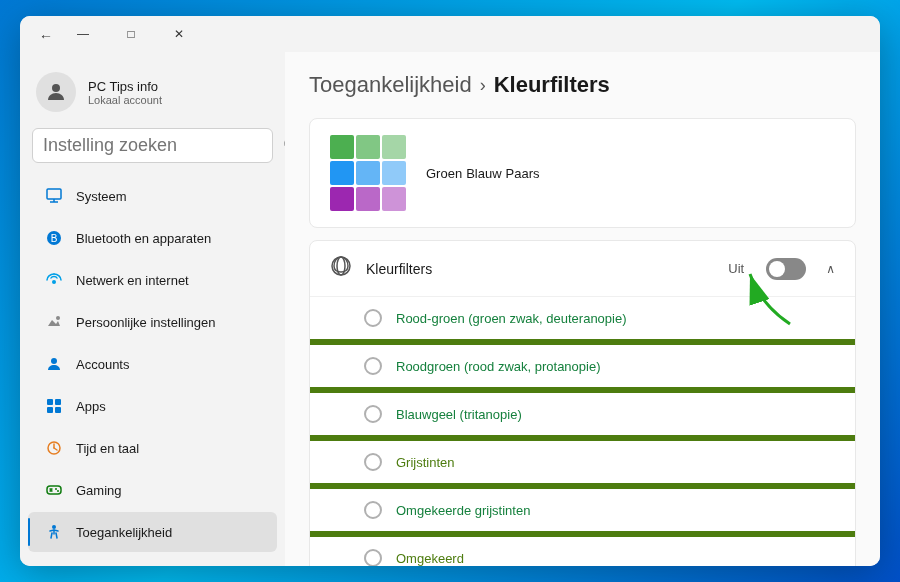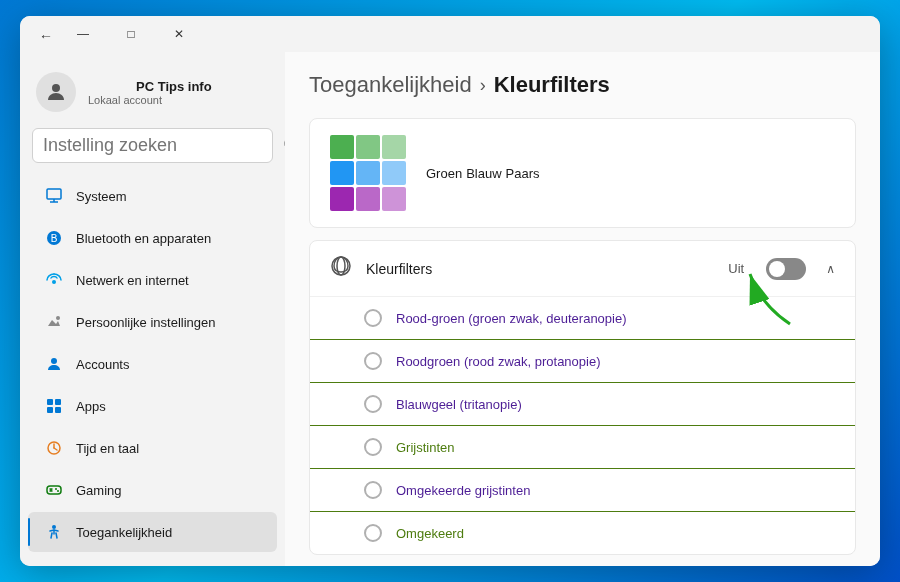--- a/index.html
+++ b/index.html
@@ -91,23 +91,22 @@
       display: flex;
       align-items: center;
       justify-content: center;
       font-size: 20px;
       color: #555;
       flex-shrink: 0;
     }
     .user-info {}
     .user-name {
       font-size: 13px;
-      font-weight: 700;
+      font-weight: 400;
       color: #1a1a1a;
-      margin-left: 48px;
     }
     .user-type {
       font-size: 11px;
       color: #666;
     }
     .search-box {
       margin: 0 12px 12px 12px;
       display: flex;
       align-items: center;
       background: white;
@@ -271,36 +270,36 @@
       margin-left: 6px;
     }
     .option-list {
       border-top: 1px solid #f0f0f0;
     }
     .option-item {
       display: flex;
       align-items: center;
       padding: 12px 20px 12px 54px;
       gap: 14px;
-      border-top: 1px solid #4d7c0f;
+      border-top: 6px solid #4d7c0f;
     }
     .option-item:first-child {
       border-top: none;
     }
     .radio-circle {
       width: 18px;
       height: 18px;
       border-radius: 50%;
       border: 2px solid #b0b0b0;
       background: white;
       flex-shrink: 0;
     }
     .option-label {
       font-size: 13px;
-      color: #4c1d95;
+      color: #15803d;
     }
     .option-label.enabled {
       color: #4d7c0f;
     }
     .divider-line {
       width: 2px;
       height: 28px;
       background: #0078d4;
       position: absolute;
       left: 0;

